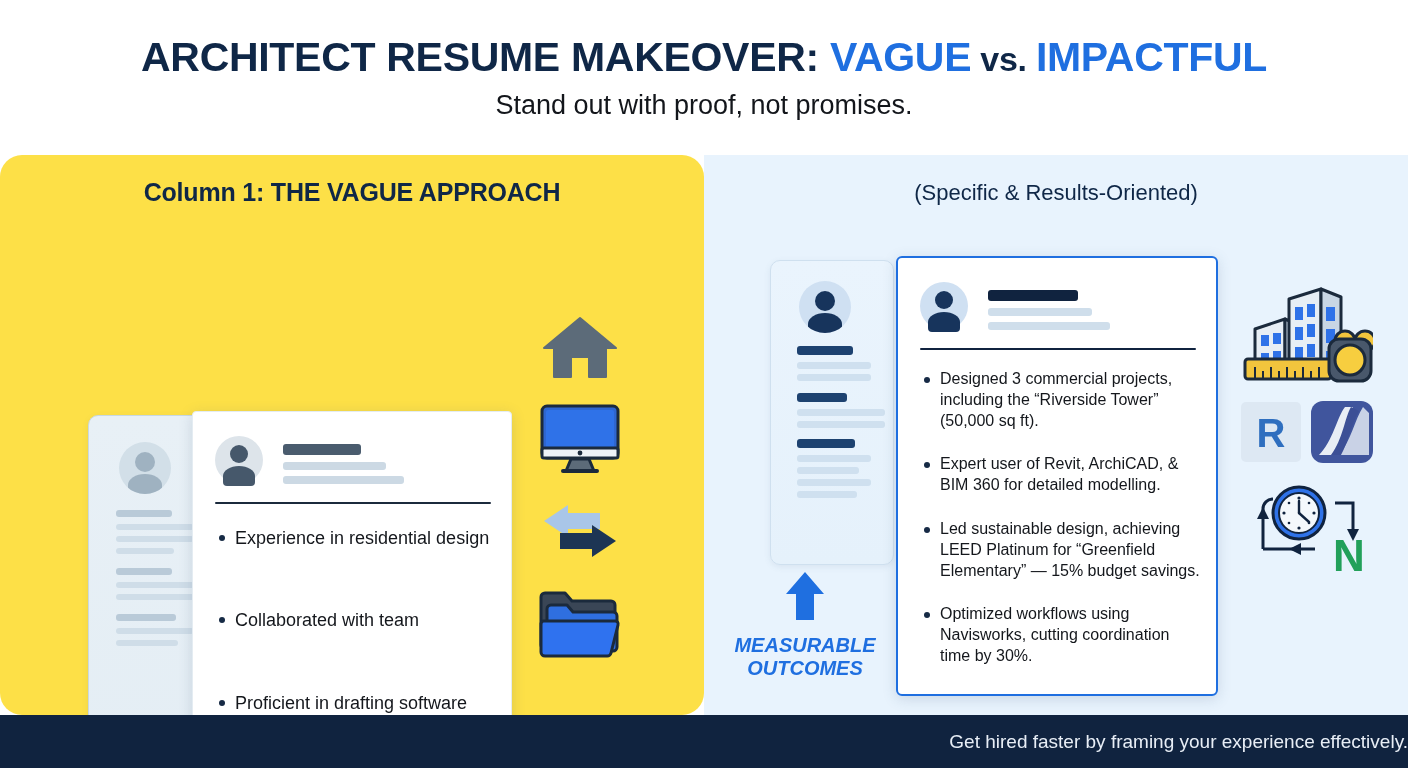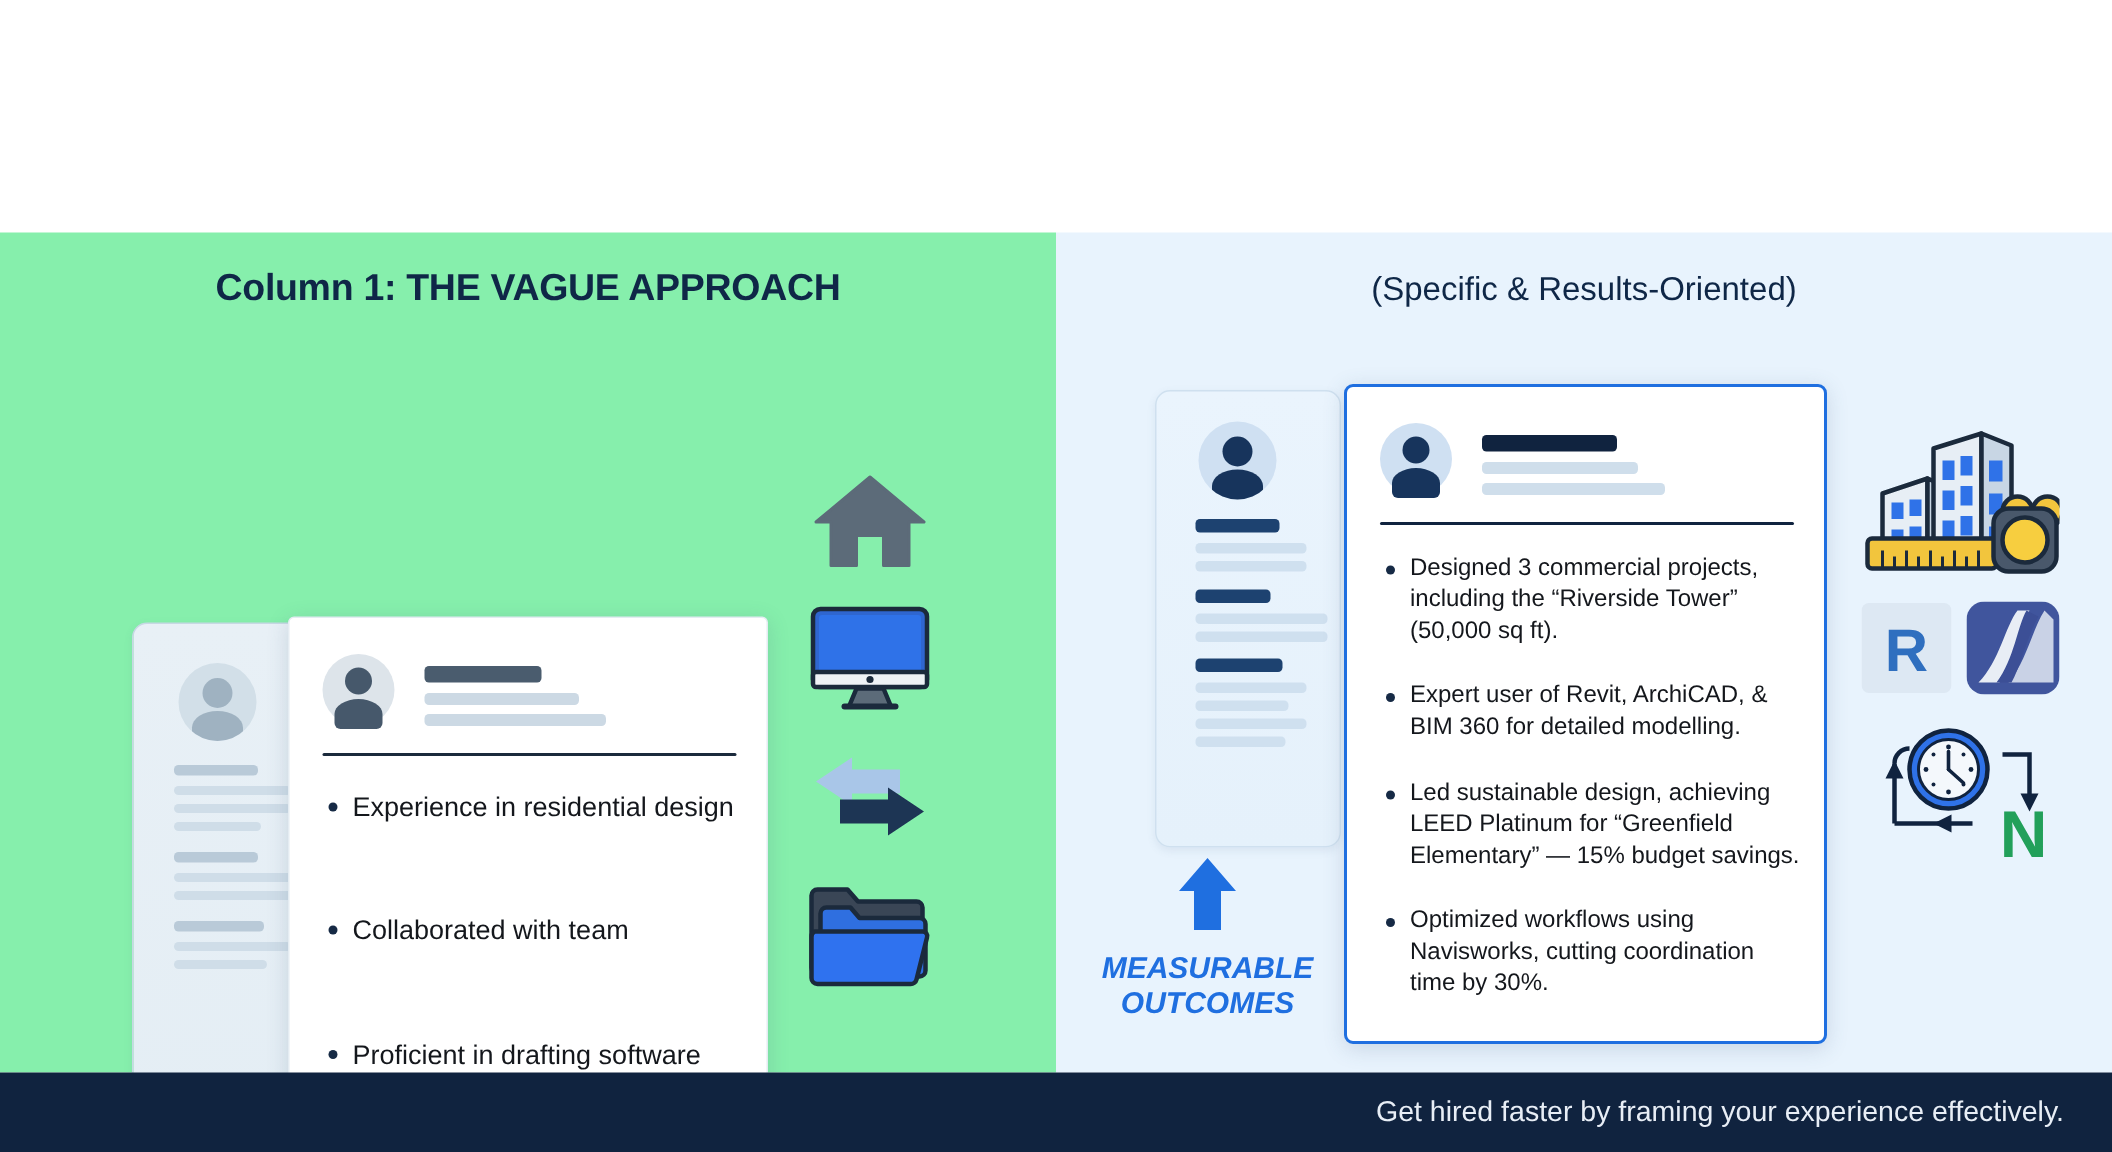--- a/index.html
+++ b/index.html
@@ -27,21 +27,21 @@
   .subtitle{
     font-size:27px;color:#13161b;font-weight:400;line-height:1;
   }
 
   
   .panels{
     position:absolute;left:0;top:155px;width:1408px;height:560px;
     display:flex;
   }
   .panel{position:relative;height:560px;}
-  .panel-left{width:704px;background:#86efac;}
+  .panel-left{width:704px;background:#fde047;border-radius:22px;}
   .panel-right{width:704px;background:#e8f3fd;}
 
   .col-head{
     position:absolute;left:0;top:22px;width:100%;
     text-align:center;
   }
   .col-head .h1{
     font-size:25px;font-weight:bold;color:#0f2747;line-height:1.25;
     letter-spacing:-0.2px;
   }
@@ -101,28 +101,34 @@
   .measure .m-text{
     margin-top:8px;color:#1f6fe0;font-size:20px;font-weight:bold;line-height:1.15;
   }
 
   
   .footer{
     position:absolute;left:0;top:715px;width:1408px;height:53px;
     background:#10233f;display:flex;align-items:center;justify-content:flex-end;
   }
   .footer .f-text{
-    color:#e8eef6;font-size:19px;padding-right:32px;font-weight:400;
+    color:#e8eef6;font-size:19px;font-weight:400;
   }
 </style>
 </head>
 <body>
 
 <div class="page">
 
+  <div class="header">
+    <div class="title">
+      <span>ARCHITECT RESUME MAKEOVER: </span><span class="accent">VAGUE</span><span class="vs"> vs. </span><span class="accent">IMPACTFUL</span>
+    </div>
+    <div class="subtitle">Stand out with proof, not promises.</div>
+  </div>
 
   <div class="panels">
 
     <div class="panel panel-left">
       <div class="col-head">
         <div class="h1">Column 1: THE VAGUE APPROACH</div>
       </div>
 
       <div class="ghost ghost-l">
         <div class="g-av" style="left:30px;top:26px;width:52px;height:52px;background:#d2dfe8;">

